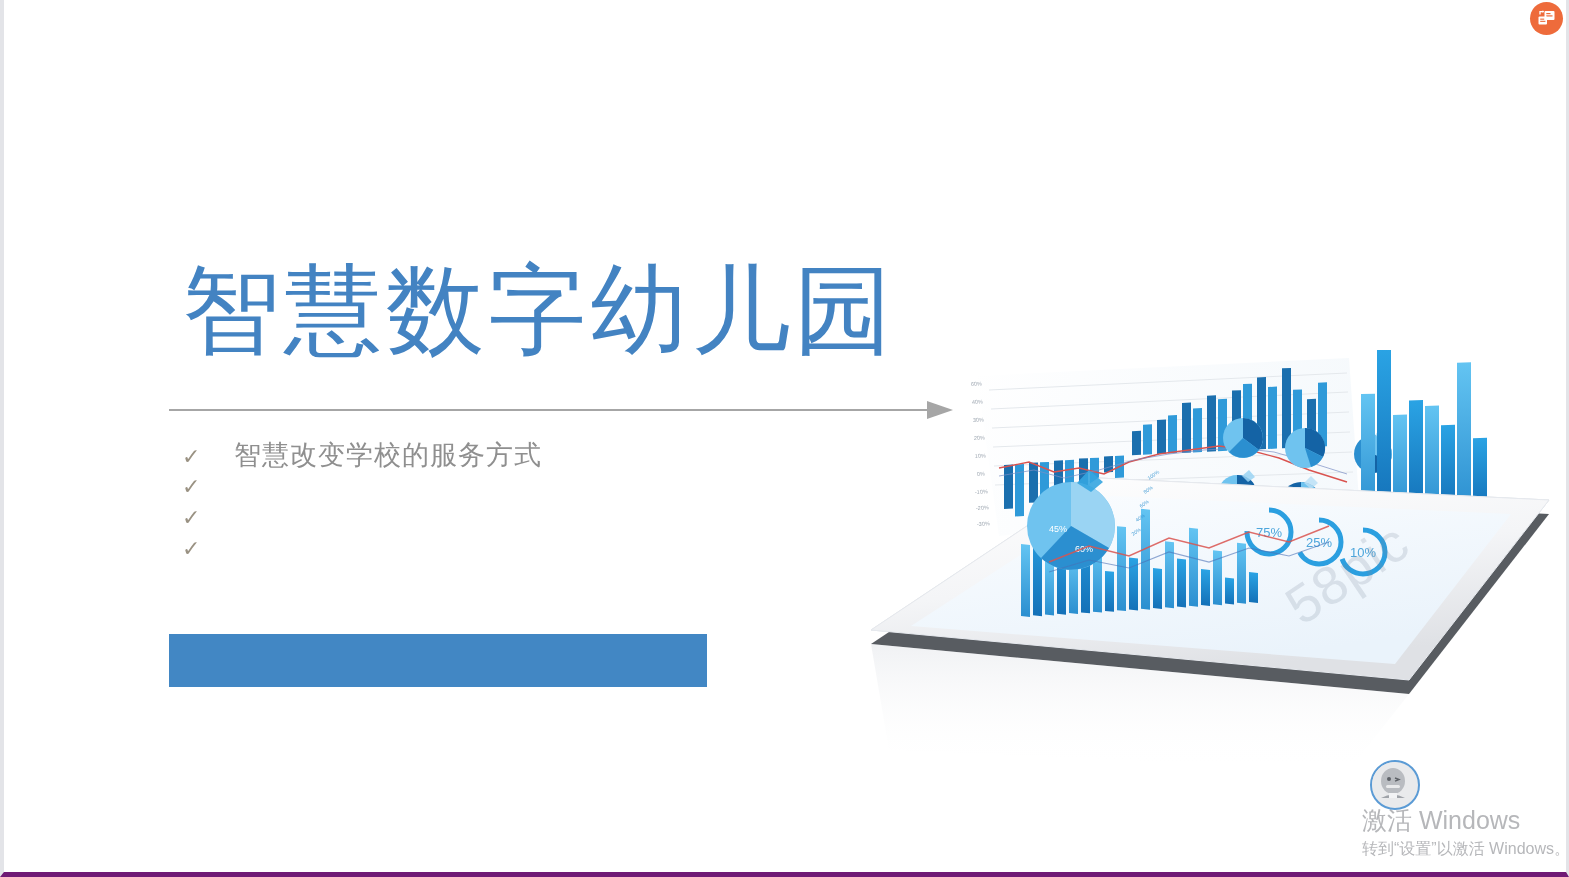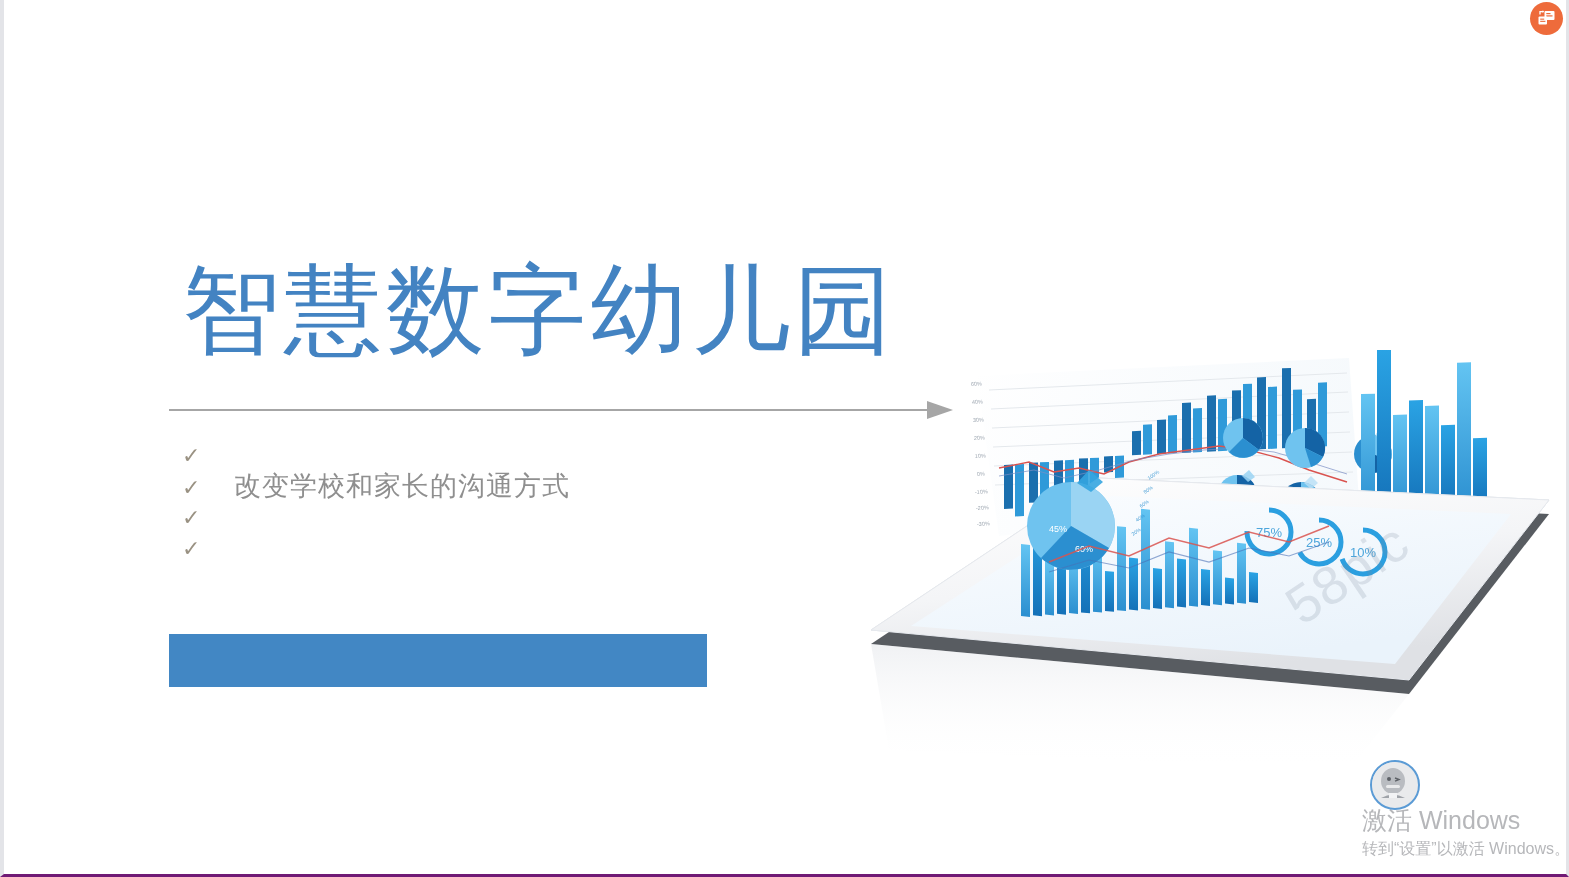--- a/index.html
+++ b/index.html
@@ -16,21 +16,21 @@
 
   
   .slide-canvas {
     position: relative;
     width: 1569px;
     height: 877px;
     background: #ffffff;
     box-sizing: border-box;
     border-left: 4px solid #e3e4e8;
     border-right: 3px solid #e3e4e8;
-    border-bottom: 3px solid #701a75;
+    border-bottom: 5px solid #701a75;
     overflow: hidden;
   }
 
   
   .app-badge {
     position: absolute;
     top: 2px;
     right: 3px;
     width: 33px;
     height: 33px;
@@ -211,24 +211,24 @@
   </div>
 
   <div class="arrow-rule">
     <div class="line"></div>
     <div class="head"></div>
   </div>
 
   <ul class="bullet-list">
     <li class="bullet-item">
       <span class="bullet-check">✓</span>
+      <span class="bullet-text">智慧改变学校的服务方式</span>
     </li>
     <li class="bullet-item">
       <span class="bullet-check">✓</span>
-      <span class="bullet-text">改变学校和家长的沟通方式</span>
     </li>
     <li class="bullet-item">
       <span class="bullet-check">✓</span>
     </li>
     <li class="bullet-item">
       <span class="bullet-check">✓</span>
     </li>
   </ul>
 
   <div class="banner-bar"></div>

